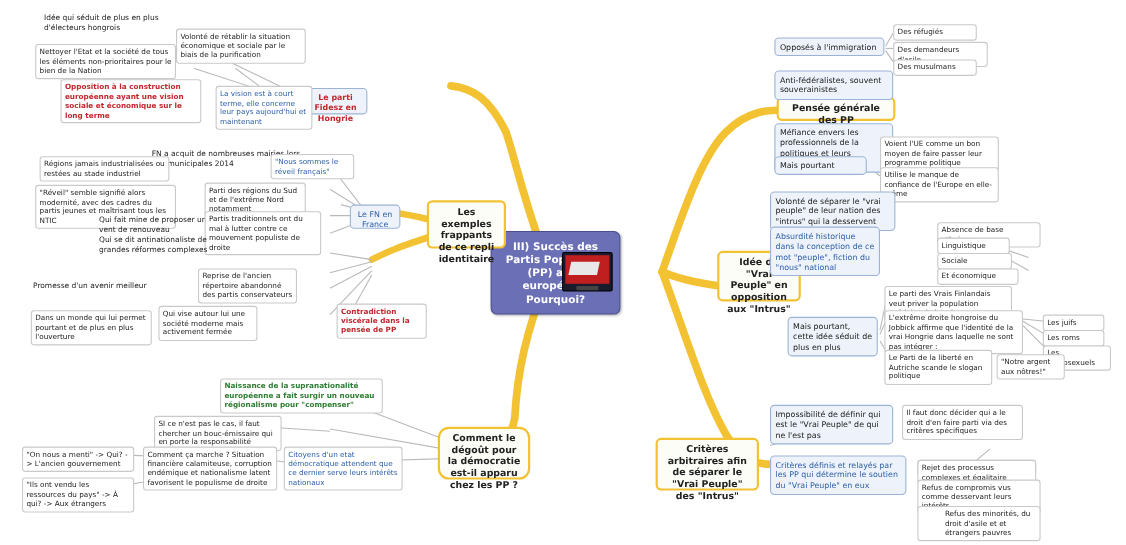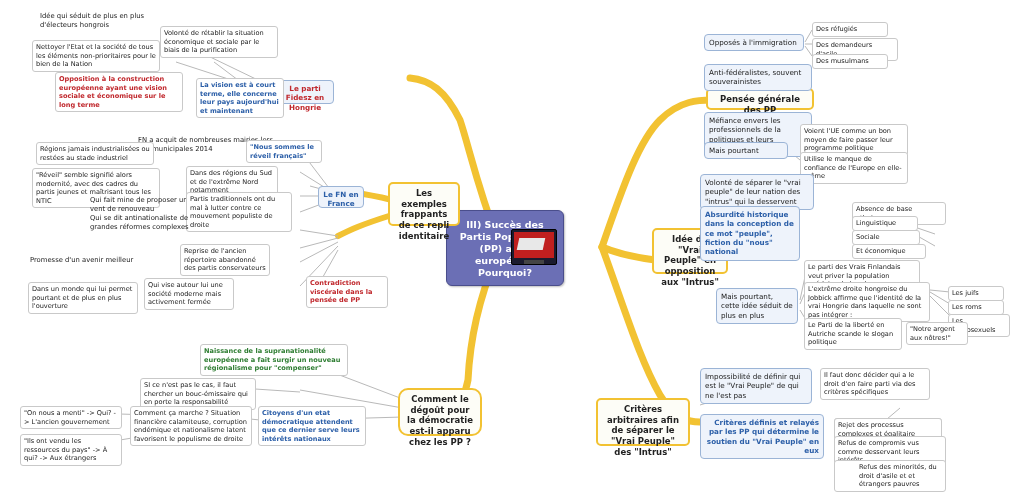--- a/index.html
+++ b/index.html
@@ -30,21 +30,21 @@
     background:#eef3fb;border:1px solid #9bb4d6;border-radius:4px;
     color:#1a1a1a;font-size:7.2px;line-height:1.3;padding:3px 4px;
   }
   
   .l3{
     background:#ffffff;border:1px solid #c9c9c9;border-radius:3px;
     color:#222;font-size:6.6px;line-height:1.3;padding:2px 3px;
   }
   .bare{color:#222;font-size:6.8px;line-height:1.3;}
   .red{color:#c0282d;font-weight:bold;}
-  .blue{color:#2c5fa8;font-weight:bold;}
+  .blue{color:#2c5fa8;font-weight:normal;}
   .green{color:#2e7d32;font-weight:bold;}
   .c{text-align:center;}
 </style>
 </head>
 <body>
 
 <div id="canvas">
 
 <svg id="links">
 
@@ -146,21 +146,21 @@
   <span class="blue">La vision est à court terme, elle concerne leur pays aujourd'hui et maintenant</span>
 </div>
 
 <div class="node bare" style="left:138px;top:136px;width:148px;">
   <span>FN a acquit de nombreuses mairies lors des municipales 2014</span>
 </div>
 <div class="node l3" style="left:36px;top:142px;width:118px;">
   <span>Régions jamais industrialisées ou restées au stade industriel</span>
 </div>
 <div class="node l3" style="left:186px;top:166px;width:92px;">
-  <span>Dans des régions du Sud et de l'extrême Nord notamment</span>
+  <span>Parti des régions du Sud et de l'extrême Nord notamment</span>
 </div>
 <div class="node l3" style="left:246px;top:140px;width:76px;">
   <span class="blue">"Nous sommes le réveil français"</span>
 </div>
 <div class="node l3" style="left:32px;top:168px;width:128px;">
   <span>"Réveil" semble signifié alors modernité, avec des cadres du partis jeunes et maîtrisant tous les NTIC</span>
 </div>
 <div class="node bare" style="left:90px;top:196px;width:112px;">
   <span>Qui fait mine de proposer un vent de renouveau</span>
 </div>
@@ -295,21 +295,21 @@
   <span>Critères arbitraires afin de séparer le "Vrai Peuple" des "Intrus"</span>
 </div>
 
 <div class="node l2" style="left:700px;top:368px;width:112px;">
   <span>Impossibilité de définir qui est le "Vrai Peuple" de qui ne l'est pas</span>
 </div>
 <div class="node l3" style="left:820px;top:368px;width:110px;">
   <span>Il faut donc décider qui a le droit d'en faire parti via des critères spécifiques</span>
 </div>
 
-<div class="node l2" style="left:700px;top:414px;width:124px;text-align:right;">
+<div class="node l2" style="left:700px;top:414px;width:124px;">
   <span class="blue">Critères définis et relayés par les PP qui détermine le soutien du "Vrai Peuple" en eux</span>
 </div>
 <div class="node l3" style="left:834px;top:402px;width:108px;margin-top:16px;">
   <span>Dégoût de la démocratie</span>
 </div>
 <div class="node l3" style="left:834px;top:418px;width:108px;">
   <span>Rejet des processus complexes et égalitaire</span>
 </div>
 <div class="node l3" style="left:834px;top:436px;width:112px;">
   <span>Refus de compromis vus comme desservant leurs intérêts</span>

